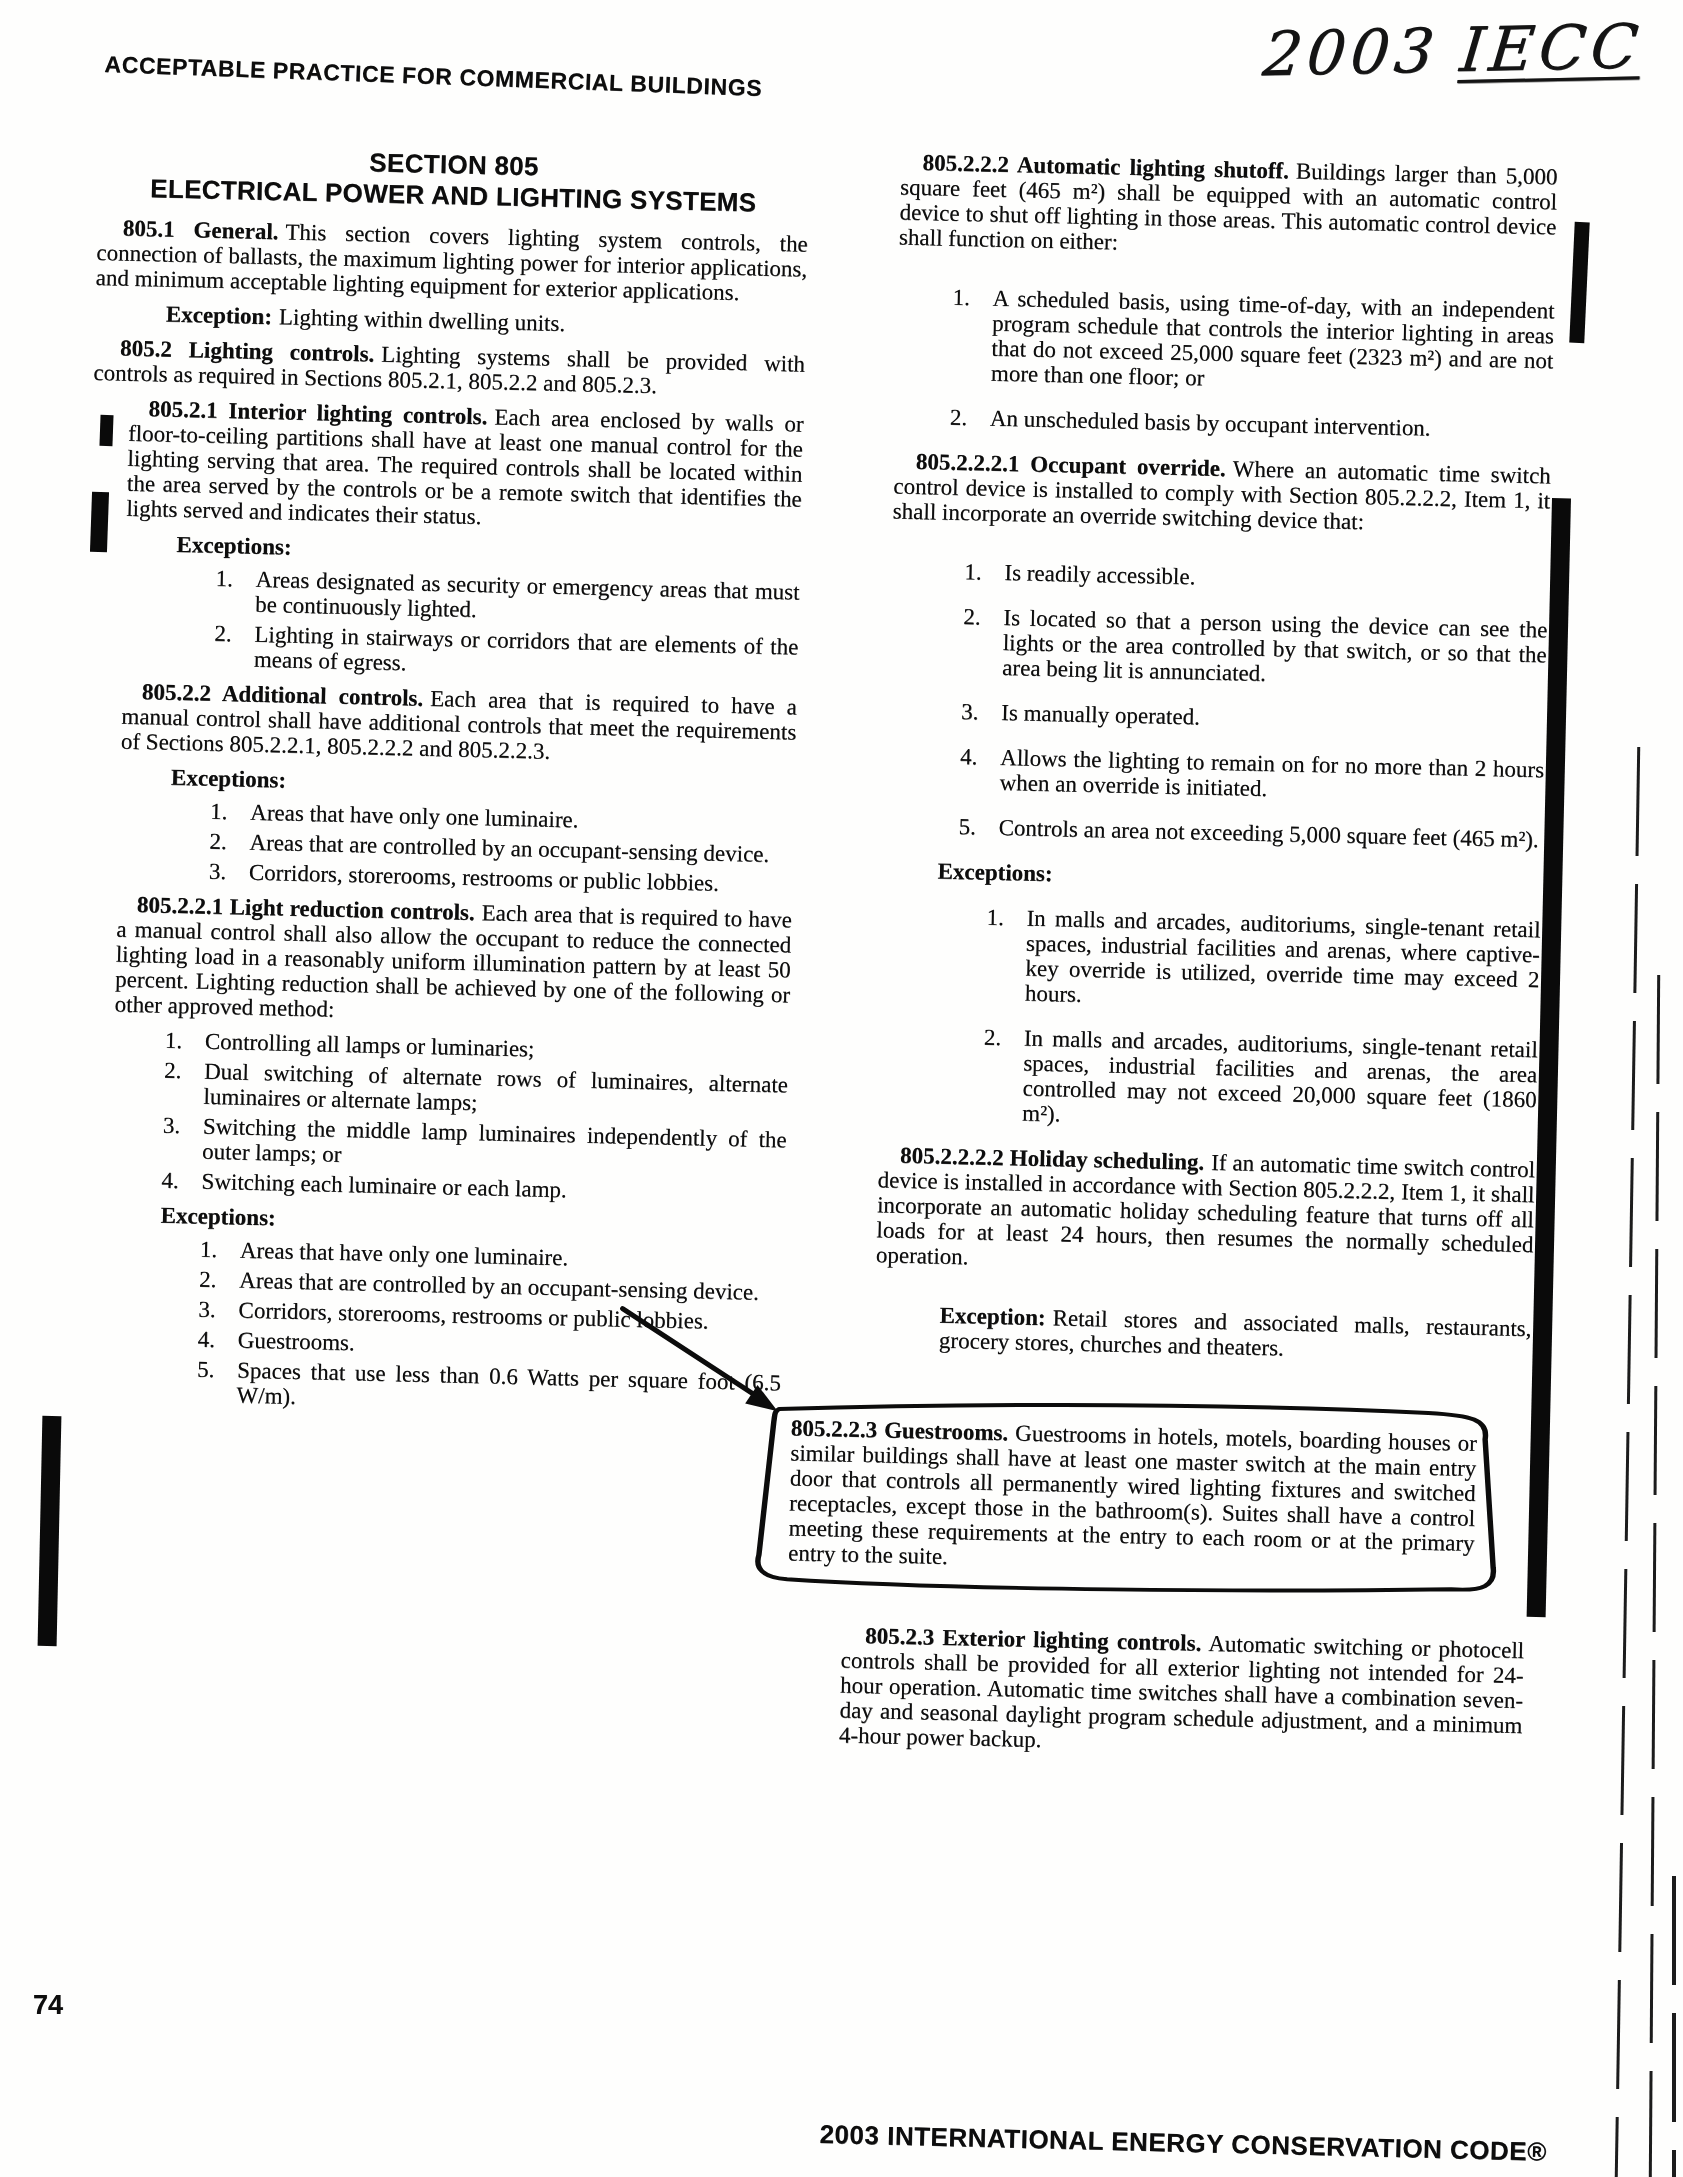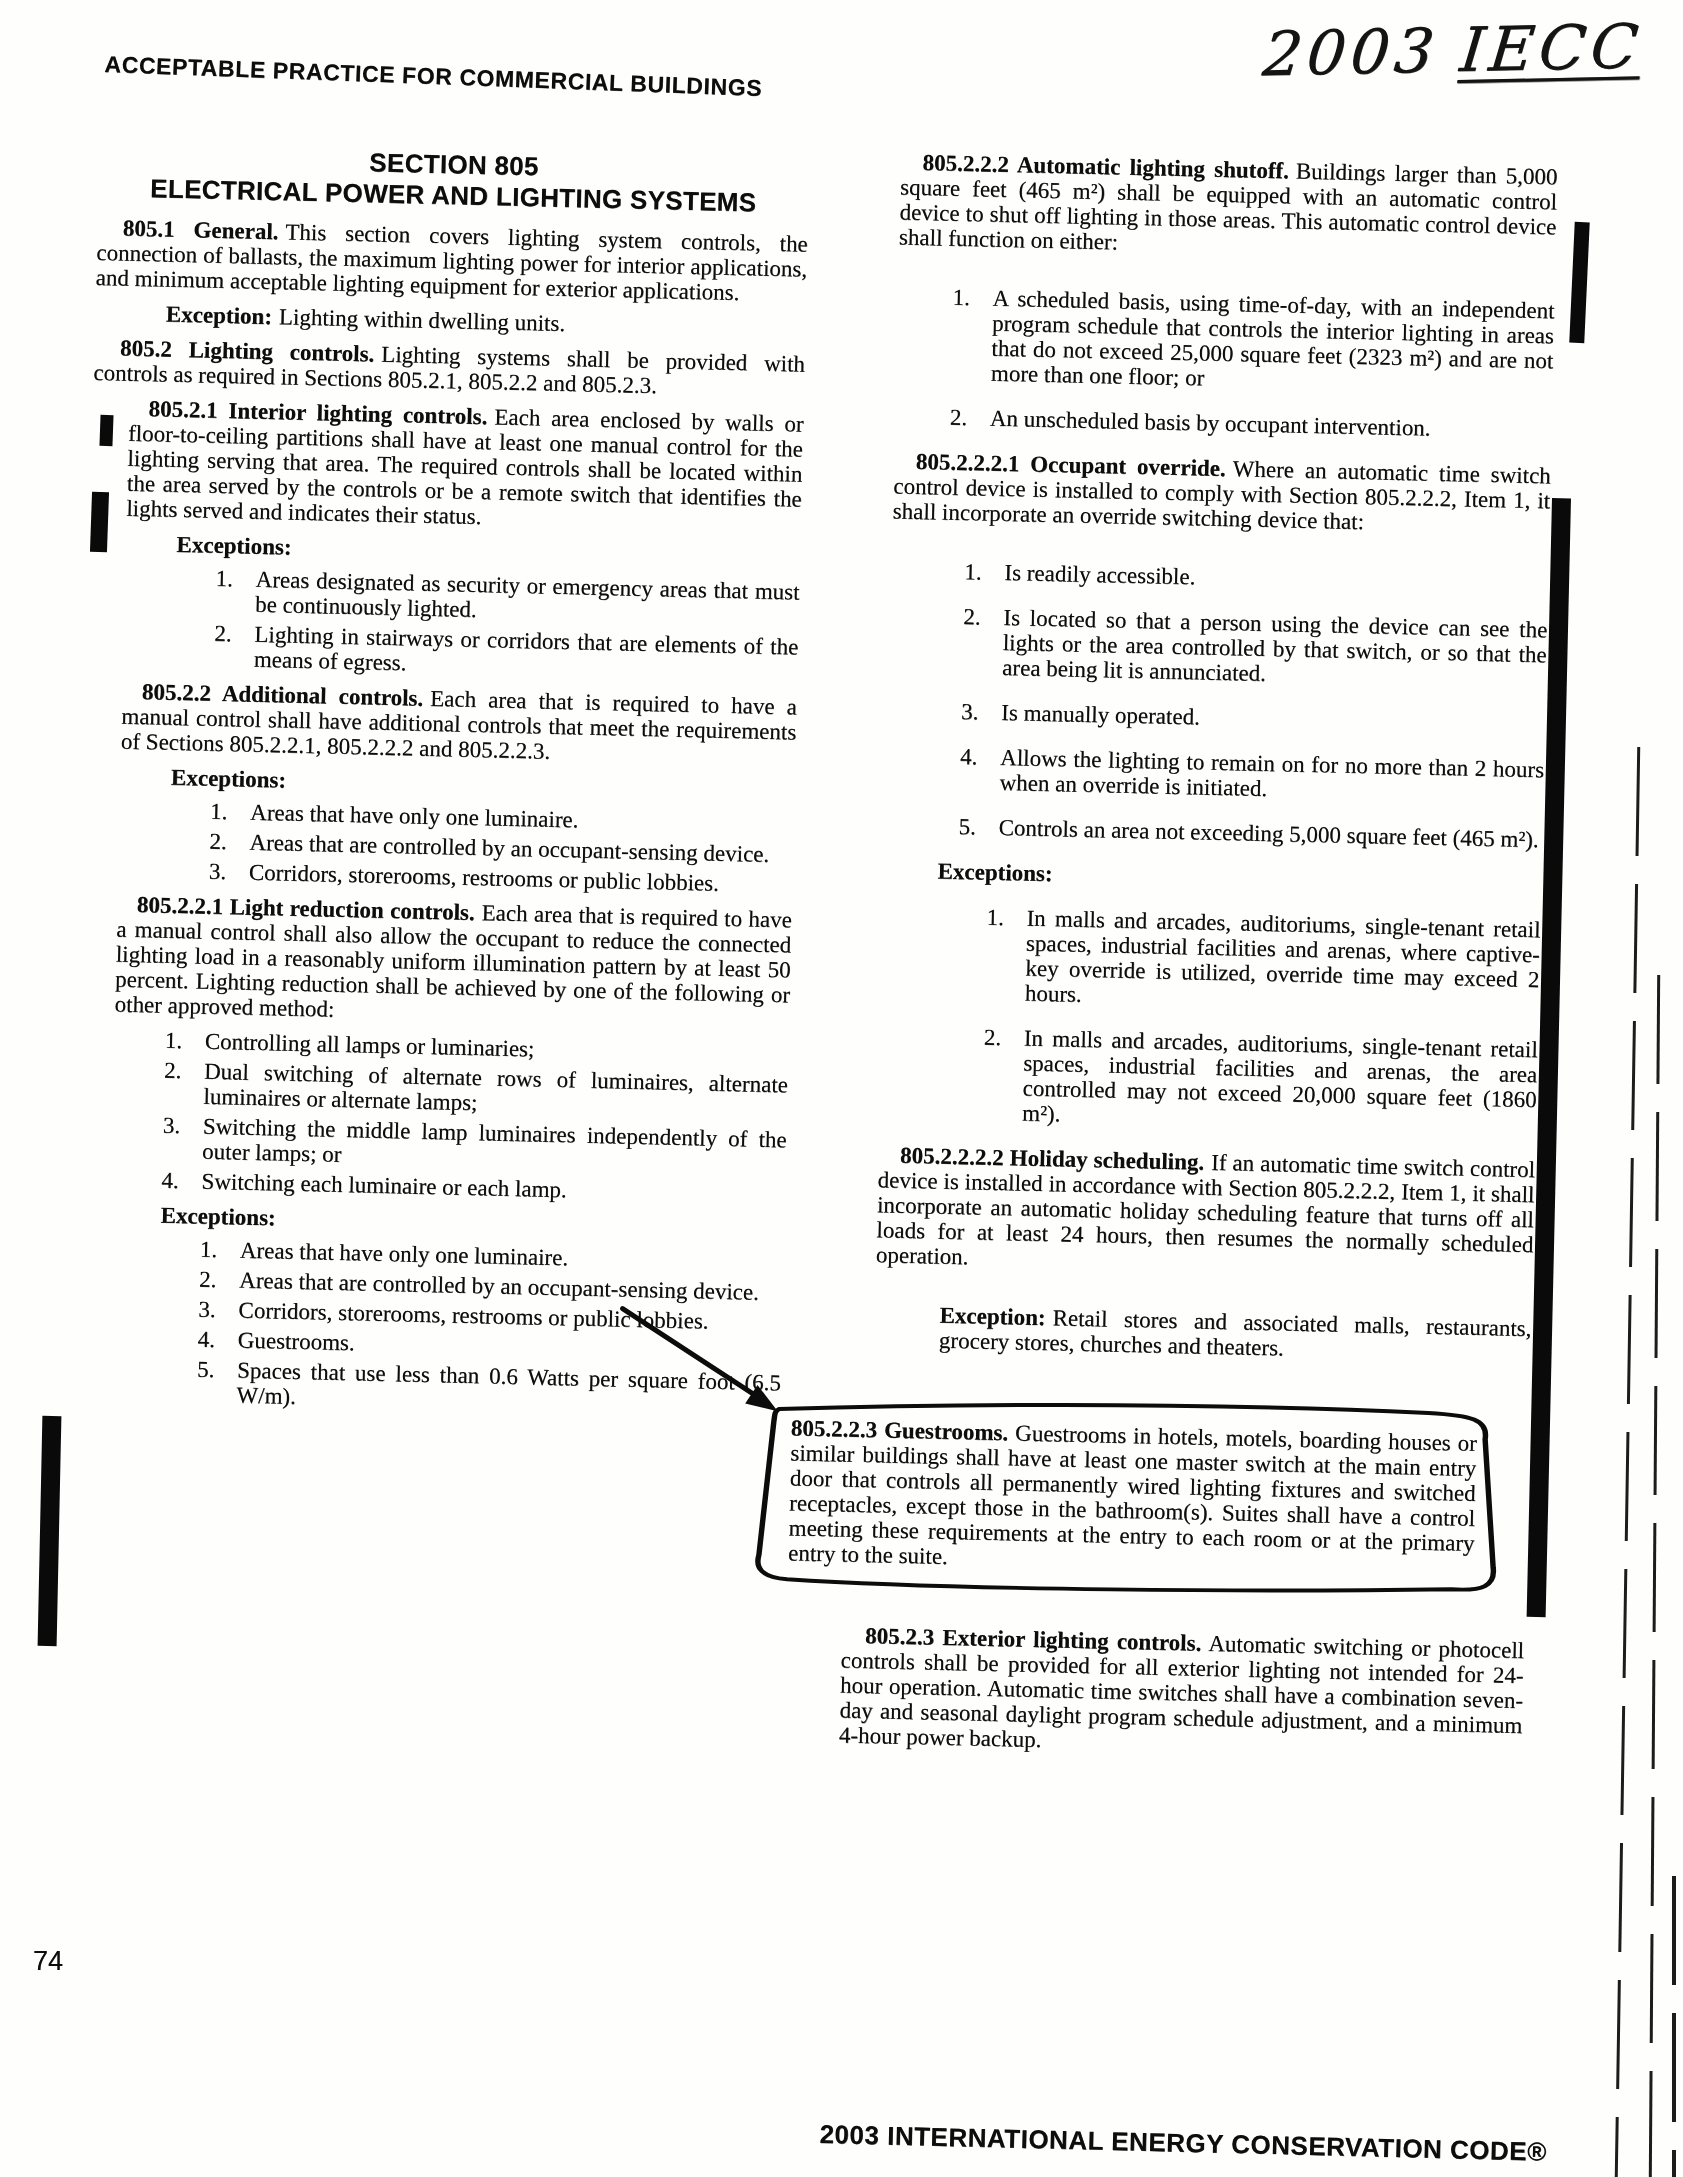--- a/index.html
+++ b/index.html
@@ -69,22 +69,22 @@
   #cbar2 { left:91px;   top:492px;  width:17px; height:60px;  transform:rotate(2deg); }
   #cbar3 { left:40px;   top:1416px; width:19px; height:230px; transform:rotate(1.2deg); }
   #cbar4 { left:1572px; top:222px;  width:15px; height:121px; transform:rotate(2.6deg); }
   #cbar5 { left:1552px; top:498px;  width:19px; height:1119px; transform:rotate(1.3deg); transform-origin:top left; }
   .scanline { position:absolute; background:repeating-linear-gradient(to bottom,#1c1c1c 0 109px, rgba(0,0,0,0) 109px 137px); }
   #sl1 { left:1626px; top:747px;  width:3px; height:1430px; transform:rotate(0.9deg); }
   #sl2 { left:1653px; top:975px;  width:3px; height:1202px; transform:rotate(0.4deg); }
   #sl3 { left:1672px; top:1876px; width:4px; height:301px; }
   
   .pageno {
-    position:absolute; left:33px; top:1946px;
-    font-family:"Liberation Sans", sans-serif; font-weight:normal; font-size:27px;
+    position:absolute; left:33px; top:1990px;
+    font-family:"Liberation Sans", sans-serif; font-weight:bold; font-size:27px;
   }
   .footer {
     position:absolute; left:820px; top:2119px;
     font-family:"Liberation Sans", sans-serif; font-weight:bold;
     font-size:26px; letter-spacing:0.5px; white-space:nowrap;
     transform:rotate(1.4deg); transform-origin:left top;
   }
 </style>
 </head>
 <body>

